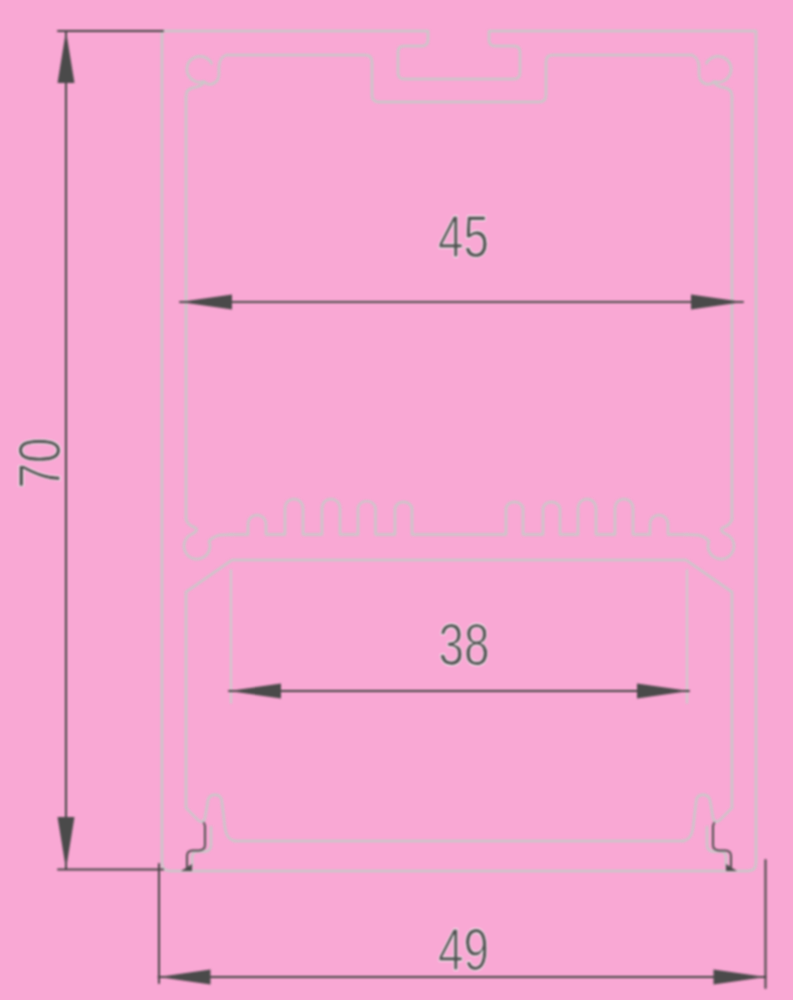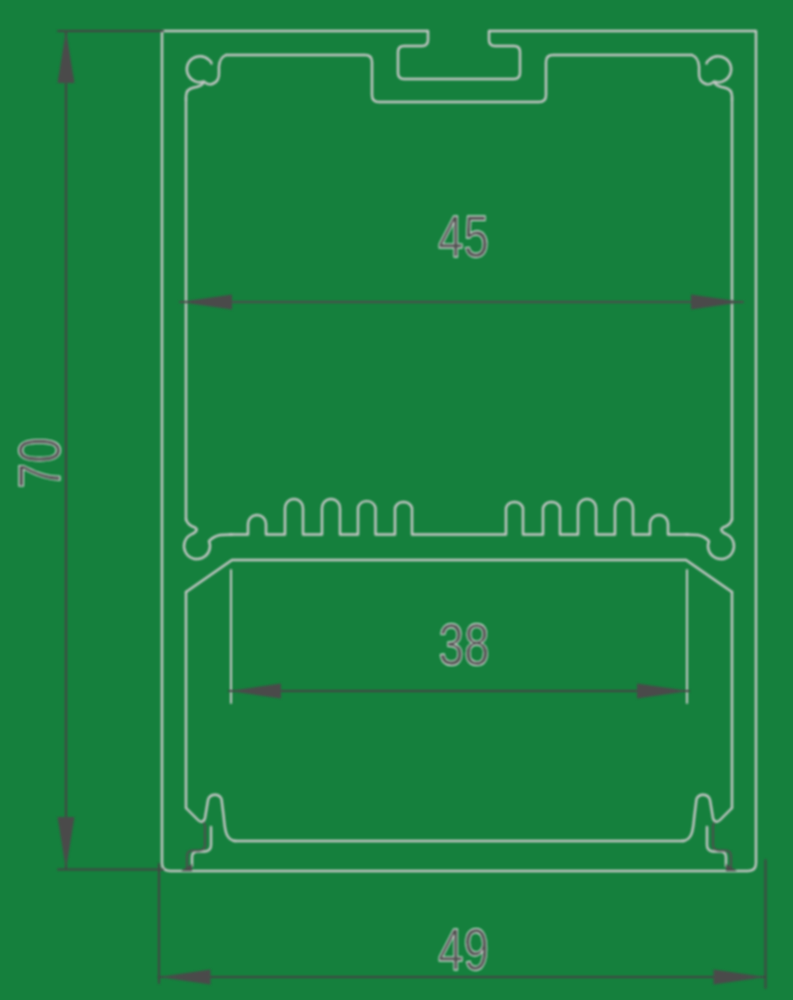--- a/index.html
+++ b/index.html
@@ -1,16 +1,16 @@
 <!DOCTYPE html>
 <html><head>
 <meta charset="utf-8">
 <style>
   html,body{margin:0;padding:0;background:#ffffff;}
-  .wrap{width:793px;height:1000px;position:relative;background:#15803d;overflow:hidden;}
+  .wrap{width:793px;height:1000px;position:relative;background:#f9a8d4;overflow:hidden;}
   svg{position:absolute;left:0;top:0;filter:blur(0.8px);}
   text{font-family:"Liberation Sans",sans-serif;stroke:#ffffff;stroke-width:0.9px;}
 </style>
 </head>
 <body>
 <div class="wrap">
 <svg width="793" height="1000" viewBox="0 0 793 1000">
 <g fill="none" stroke-linecap="round" stroke-linejoin="round">
 
   <path stroke="#c8c8c8" stroke-width="2.4" d="M 162,31 H 428 V 40 Q 428,46 422,46 H 404 Q 398,46 398,52 V 73 Q 398,79 404,79 H 514 Q 520,79 520,73 V 52 Q 520,46 514,46 H 495 Q 489,46 489,40 V 31 H 756 V 863 Q 756,871 748,871 H 170 Q 162,871 162,863 Z"></path>

